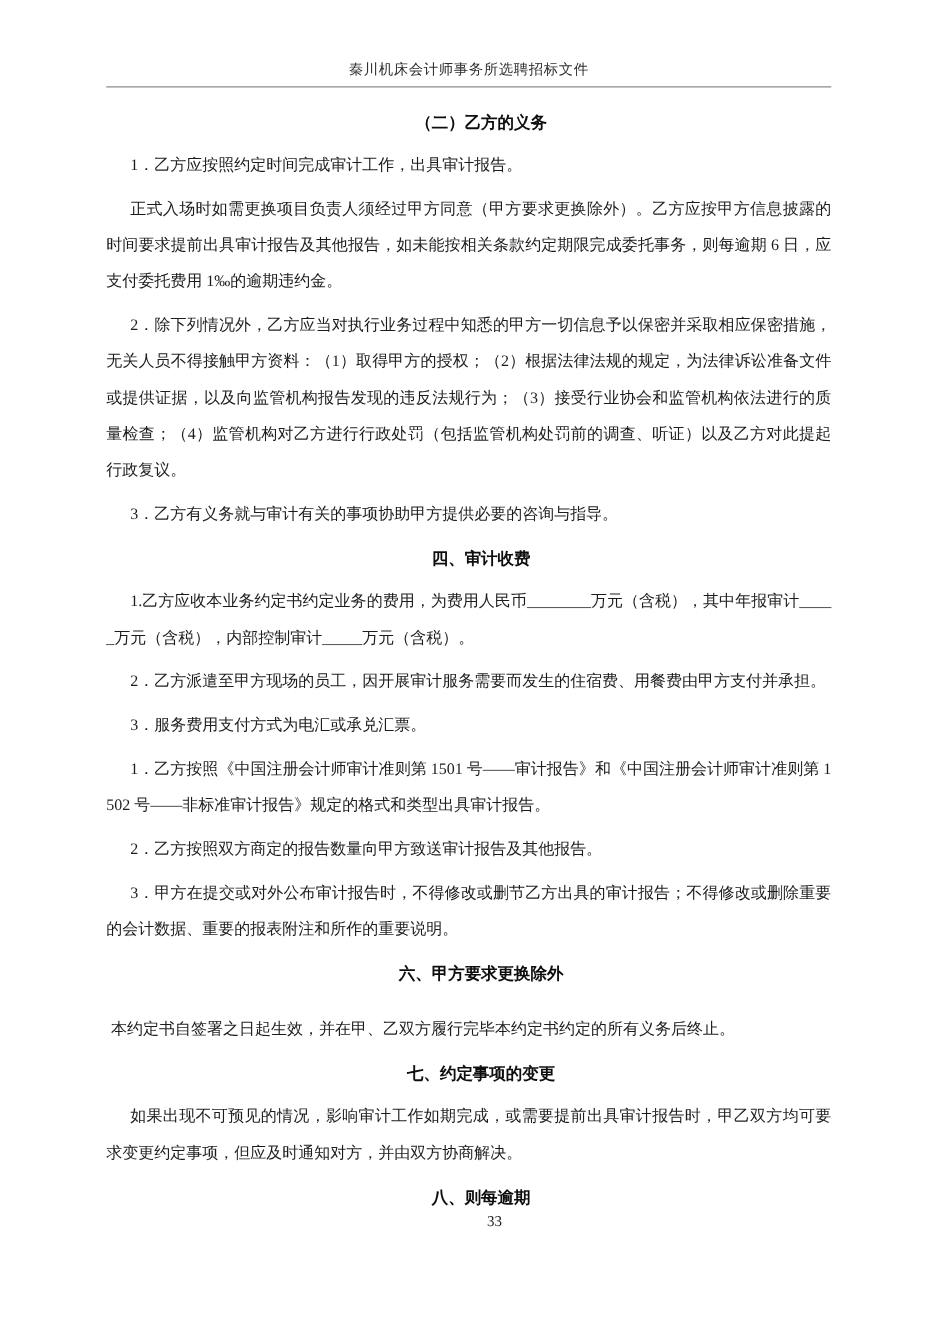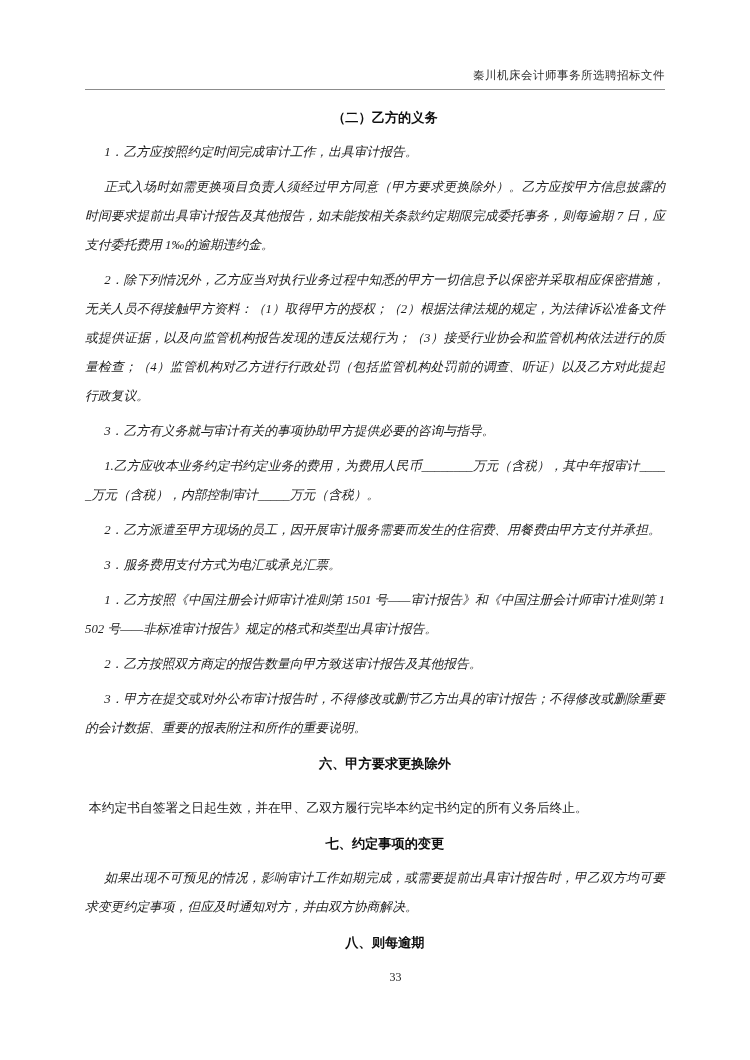--- a/index.html
+++ b/index.html
@@ -13,47 +13,45 @@
     height: 1060px;
     box-sizing: border-box;
     background: #ffffff;
     padding: 48px 85px 0 85px;
     font-family: "Liberation Serif", "DejaVu Serif", serif;
     color: #1c1c1c;
     overflow: hidden;
   }
   .header-row {
     display: flex;
-    justify-content: flex-end;
+    justify-content: center;
     align-items: flex-end;
     font-size: 11.5px;
     color: #2e2e2e;
     letter-spacing: 0.5px;
-    margin-top: 20px;
   }
   .header-rule {
     height: 0;
     border-bottom: 1px solid #8c8c8c;
     margin-top: 6px;
   }
   .doc-body {
     margin-top: 13px;
   }
   .doc-body p {
     margin: 0 0 6px 0;
     font-size: 12.8px;
     line-height: 29px;
     text-align: justify;
     text-justify: inter-ideograph;
     word-break: break-all;
     color: #1c1c1c;
   }
   .doc-body p.paragraph {
     text-indent: 1.5em;
-    font-style: italic;
   }
   .doc-body p.paragraph_flush {
     text-indent: 0.3em;
     margin-top: 16px;
   }
   .doc-body p.heading {
     font-weight: bold;
     color: #0e0e0e;
     font-size: 13.2px;
     text-indent: 1.5em;
@@ -78,23 +76,24 @@
   <div class="header-row">
     <span>秦川机床会计师事务所选聘</span>
     <span>招标文件</span>
   </div>
 
   <div class="header-rule"></div>
 
   <div class="doc-body" id="document-body">
       <p class="heading">（二）乙方的义务</p>
       <p class="paragraph">1．乙方应按照约定时间完成审计工作，出具审计报告。</p>
-      <p class="paragraph">正式入场时如需更换项目负责人须经过甲方同意（甲方要求更换除外）。乙方应按甲方信息披露的时间要求提前出具审计报告及其他报告，如未能按相关条款约定期限完成委托事务，则每逾期 7 日，应支付委托费用 1‰的逾期违约金。</p>
+      <p class="paragraph">正式入场时如需更换项目负责人须经过甲方同意（甲方要求更换除外）。乙方应按甲方信息披露的时间要求提前出具审计报告及其他报告，如未能按相关条款约定期限完成委托事务，则每逾期 6 日，应支付委托费用 1‰的逾期违约金。</p>
       <p class="paragraph">2．除下列情况外，乙方应当对执行业务过程中知悉的甲方一切信息予以保密并采取相应保密措施，无关人员不得接触甲方资料：（1）取得甲方的授权；（2）根据法律法规的规定，为法律诉讼准备文件或提供证据，以及向监管机构报告发现的违反法规行为；（3）接受行业协会和监管机构依法进行的质量检查；（4）监管机构对乙方进行行政处罚（包括监管机构处罚前的调查、听证）以及乙方对此提起行政复议。</p>
       <p class="paragraph">3．乙方有义务就与审计有关的事项协助甲方提供必要的咨询与指导。</p>
+      <p class="heading">四、审计收费</p>
       <p class="paragraph">1.乙方应收本业务约定书约定业务的费用，为费用人民币________万元（含税），其中年报审计_____万元（含税），内部控制审计_____万元（含税）。</p>
       <p class="paragraph">2．乙方派遣至甲方现场的员工，因开展审计服务需要而发生的住宿费、用餐费由甲方支付并承担。</p>
       <p class="paragraph">3．服务费用支付方式为电汇或承兑汇票。</p>
       <p class="paragraph">1．乙方按照《中国注册会计师审计准则第 1501 号——审计报告》和《中国注册会计师审计准则第 1502 号——非标准审计报告》规定的格式和类型出具审计报告。</p>
       <p class="paragraph">2．乙方按照双方商定的报告数量向甲方致送审计报告及其他报告。</p>
       <p class="paragraph">3．甲方在提交或对外公布审计报告时，不得修改或删节乙方出具的审计报告；不得修改或删除重要的会计数据、重要的报表附注和所作的重要说明。</p>
       <p class="heading">六、甲方要求更换除外</p>
       <p class="paragraph_flush">本约定书自签署之日起生效，并在甲、乙双方履行完毕本约定书约定的所有义务后终止。</p>
       <p class="heading">七、约定事项的变更</p>
       <p class="paragraph">如果出现不可预见的情况，影响审计工作如期完成，或需要提前出具审计报告时，甲乙双方均可要求变更约定事项，但应及时通知对方，并由双方协商解决。</p>

